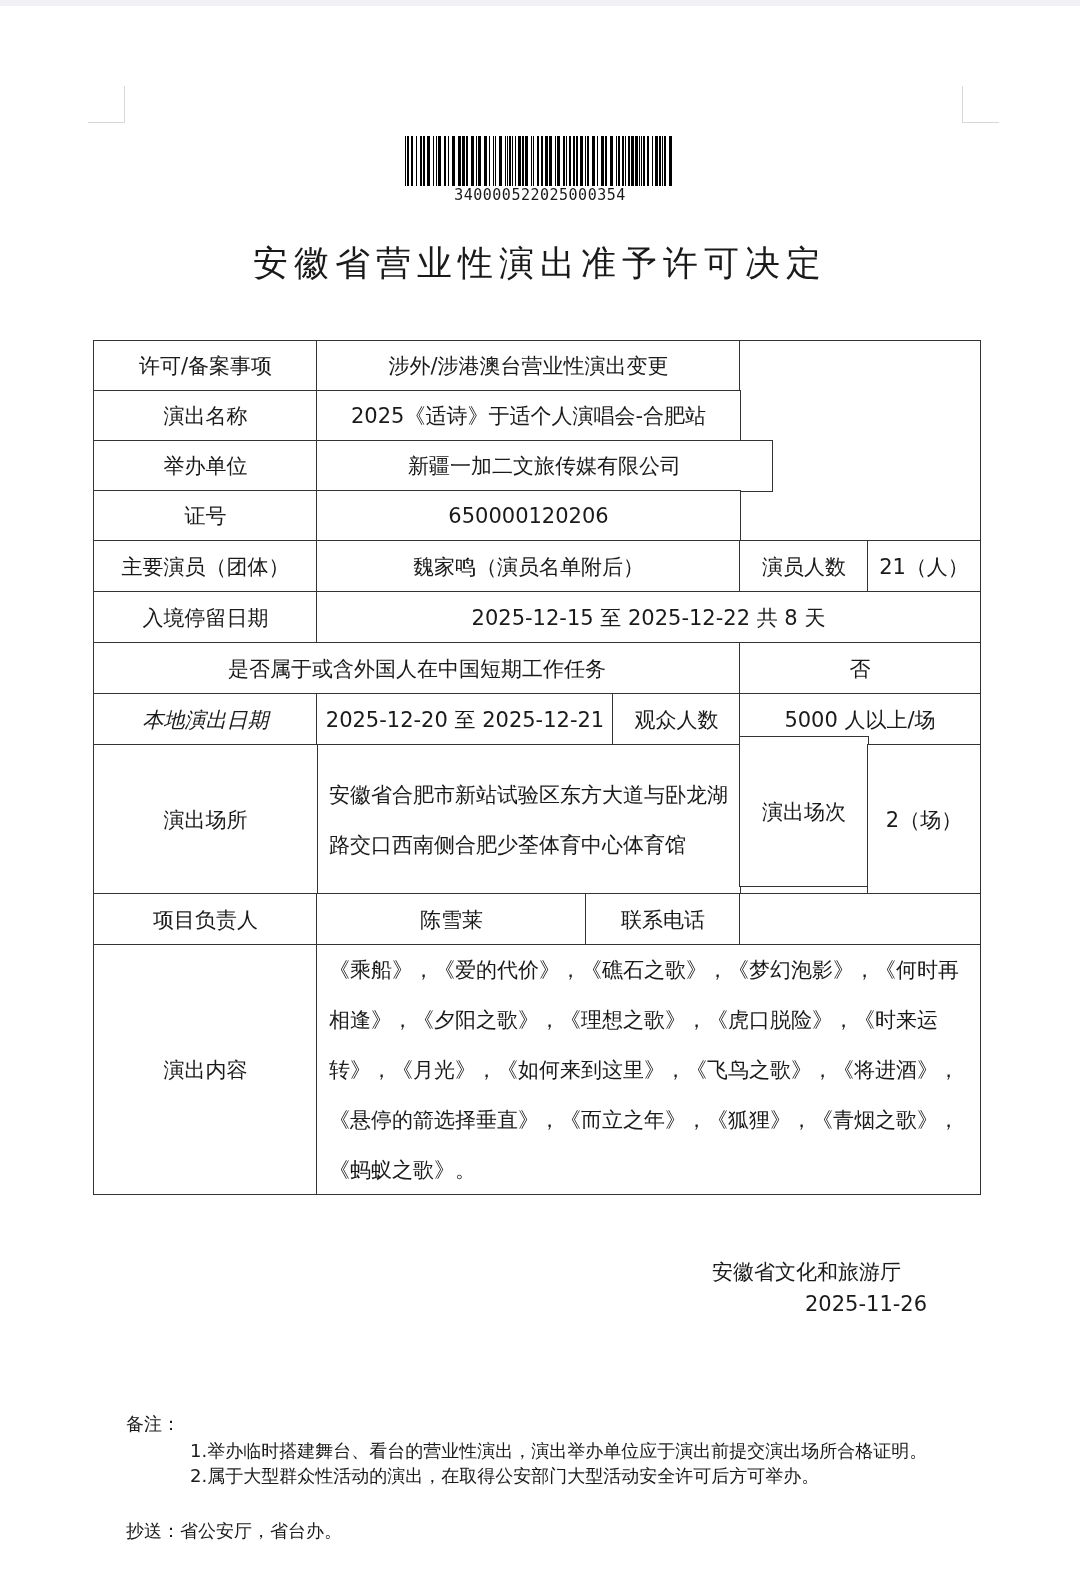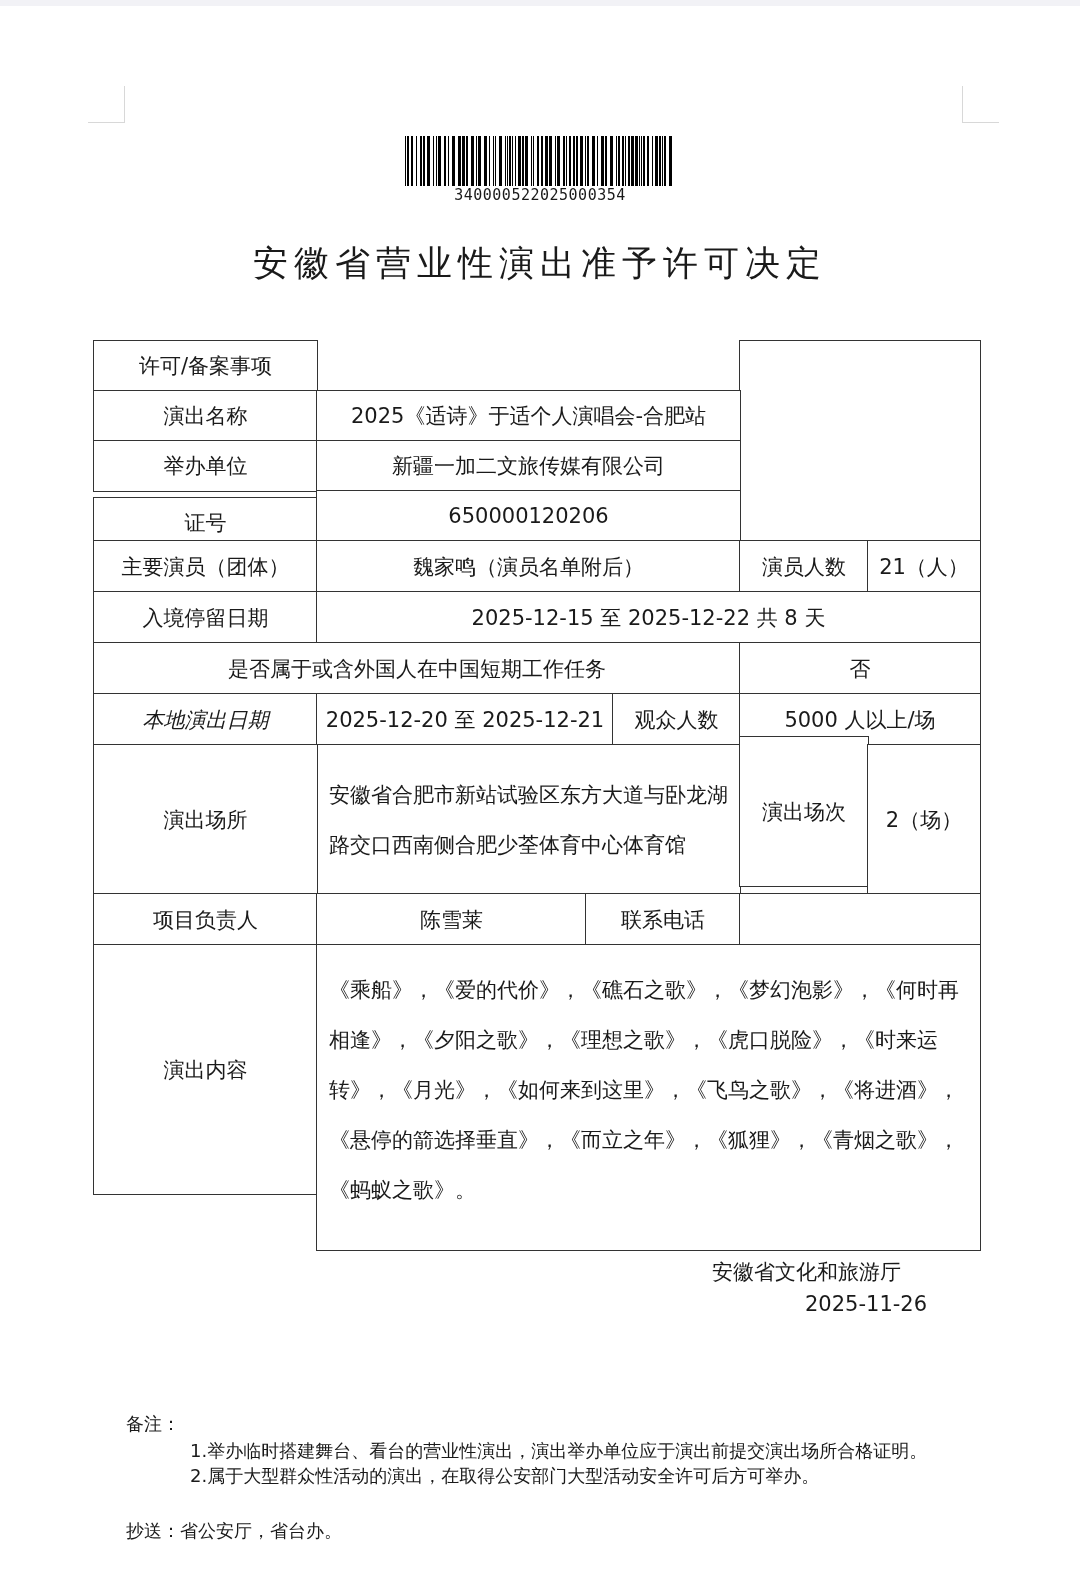--- a/index.html
+++ b/index.html
@@ -169,29 +169,30 @@
       <span style="width: 3px;"></span>
       <span style="width: 3px; background: transparent;"></span>
     </div>
   <div class="barcode-num">340000522025000354</div>
 
   <div class="title">安徽省营业性演出准予许可决定</div>
 
   <div class="tbl">
 
     <div class="cell" style="left:0;top:0;width:225px;height:52px;">许可/备案事项</div>
+    <div class="cell" style="left:223px;top:0;width:425px;height:52px;">涉外/涉港澳台营业性演出变更</div>
     <div class="cell" style="left:646px;top:0;width:242px;height:202px;"></div>
 
     <div class="cell" style="left:0;top:50px;width:225px;height:52px;">演出名称</div>
     <div class="cell" style="left:223px;top:50px;width:425px;height:52px;">2025《适诗》于适个人演唱会-合肥站</div>
 
     <div class="cell" style="left:0;top:100px;width:225px;height:52px;">举办单位</div>
-    <div class="cell" style="left:223px;top:100px;width:425px;height:52px;">新疆一加二文旅传媒有限公司</div>
-
-    <div class="cell" style="left:0;top:157px;width:225px;height:52px;">证号</div>
+    <div class="cell" style="left:223px;top:100px;width:457px;height:52px;">新疆一加二文旅传媒有限公司</div>
+
+    <div class="cell" style="left:0;top:150px;width:225px;height:52px;">证号</div>
     <div class="cell" style="left:223px;top:150px;width:425px;height:52px;">650000120206</div>
 
     <div class="cell" style="left:0;top:200px;width:225px;height:53px;">主要演员（团体）</div>
     <div class="cell" style="left:223px;top:200px;width:425px;height:53px;">魏家鸣（演员名单附后）</div>
     <div class="cell" style="left:646px;top:200px;width:130px;height:53px;text-align:right;">演员人数</div>
     <div class="cell" style="left:774px;top:200px;width:114px;height:53px;">21（人）</div>
 
     <div class="cell" style="left:0;top:251px;width:225px;height:53px;">入境停留日期</div>
     <div class="cell" style="left:223px;top:251px;width:665px;height:53px;">2025-12-15 至 2025-12-22 共 8 天</div>
 
@@ -207,21 +208,21 @@
     <div class="cell" style="left:0;top:404px;width:225px;height:151px;">演出场所</div>
     <div class="cell" style="left:646px;top:396px;width:130px;height:151px;">演出场次</div>
     <div class="cell" style="left:774px;top:404px;width:114px;height:151px;">2（场）</div>
 
     <div class="cell" style="left:0;top:553px;width:225px;height:53px;">项目负责人</div>
     <div class="cell" style="left:223px;top:553px;width:271px;height:53px;">陈雪莱</div>
     <div class="cell" style="left:492px;top:553px;width:156px;height:53px;">联系电话</div>
     <div class="cell" style="left:646px;top:553px;width:242px;height:53px;"></div>
 
     <div class="cell" style="left:0;top:604px;width:225px;height:251px;">演出内容</div>
-    <div class="cell left top" style="left:223px;top:604px;width:665px;height:307px;padding-top:20px;">《乘船》，《爱的代价》，《礁石之歌》，《梦幻泡影》，《何时再相逢》，《夕阳之歌》，《理想之歌》，《虎口脱险》，《时来运转》，《月光》，《如何来到这里》，《飞鸟之歌》，《将进酒》，《悬停的箭选择垂直》，《而立之年》，《狐狸》，《青烟之歌》，《蚂蚁之歌》。</div>
+    <div class="cell left top" style="left:223px;top:604px;width:665px;height:251px;padding-top:0;">《乘船》，《爱的代价》，《礁石之歌》，《梦幻泡影》，《何时再相逢》，《夕阳之歌》，《理想之歌》，《虎口脱险》，《时来运转》，《月光》，《如何来到这里》，《飞鸟之歌》，《将进酒》，《悬停的箭选择垂直》，《而立之年》，《狐狸》，《青烟之歌》，《蚂蚁之歌》。</div>
   </div>
 
   <div class="sign" style="left:712px;top:1252px;">安徽省文化和旅游厅</div>
   <div class="sign" style="left:805px;top:1286px;">2025-11-26</div>
 
   <div class="notes" style="left:126px;top:1405px;">备注：</div>
   <div class="notes" style="left:190px;top:1432px;">1.举办临时搭建舞台、看台的营业性演出，演出举办单位应于演出前提交演出场所合格证明。</div>
   <div class="notes" style="left:190px;top:1457px;">2.属于大型群众性活动的演出，在取得公安部门大型活动安全许可后方可举办。</div>
   <div class="notes" style="left:126px;top:1512px;">抄送：省公安厅，省台办。</div>
 </div>

